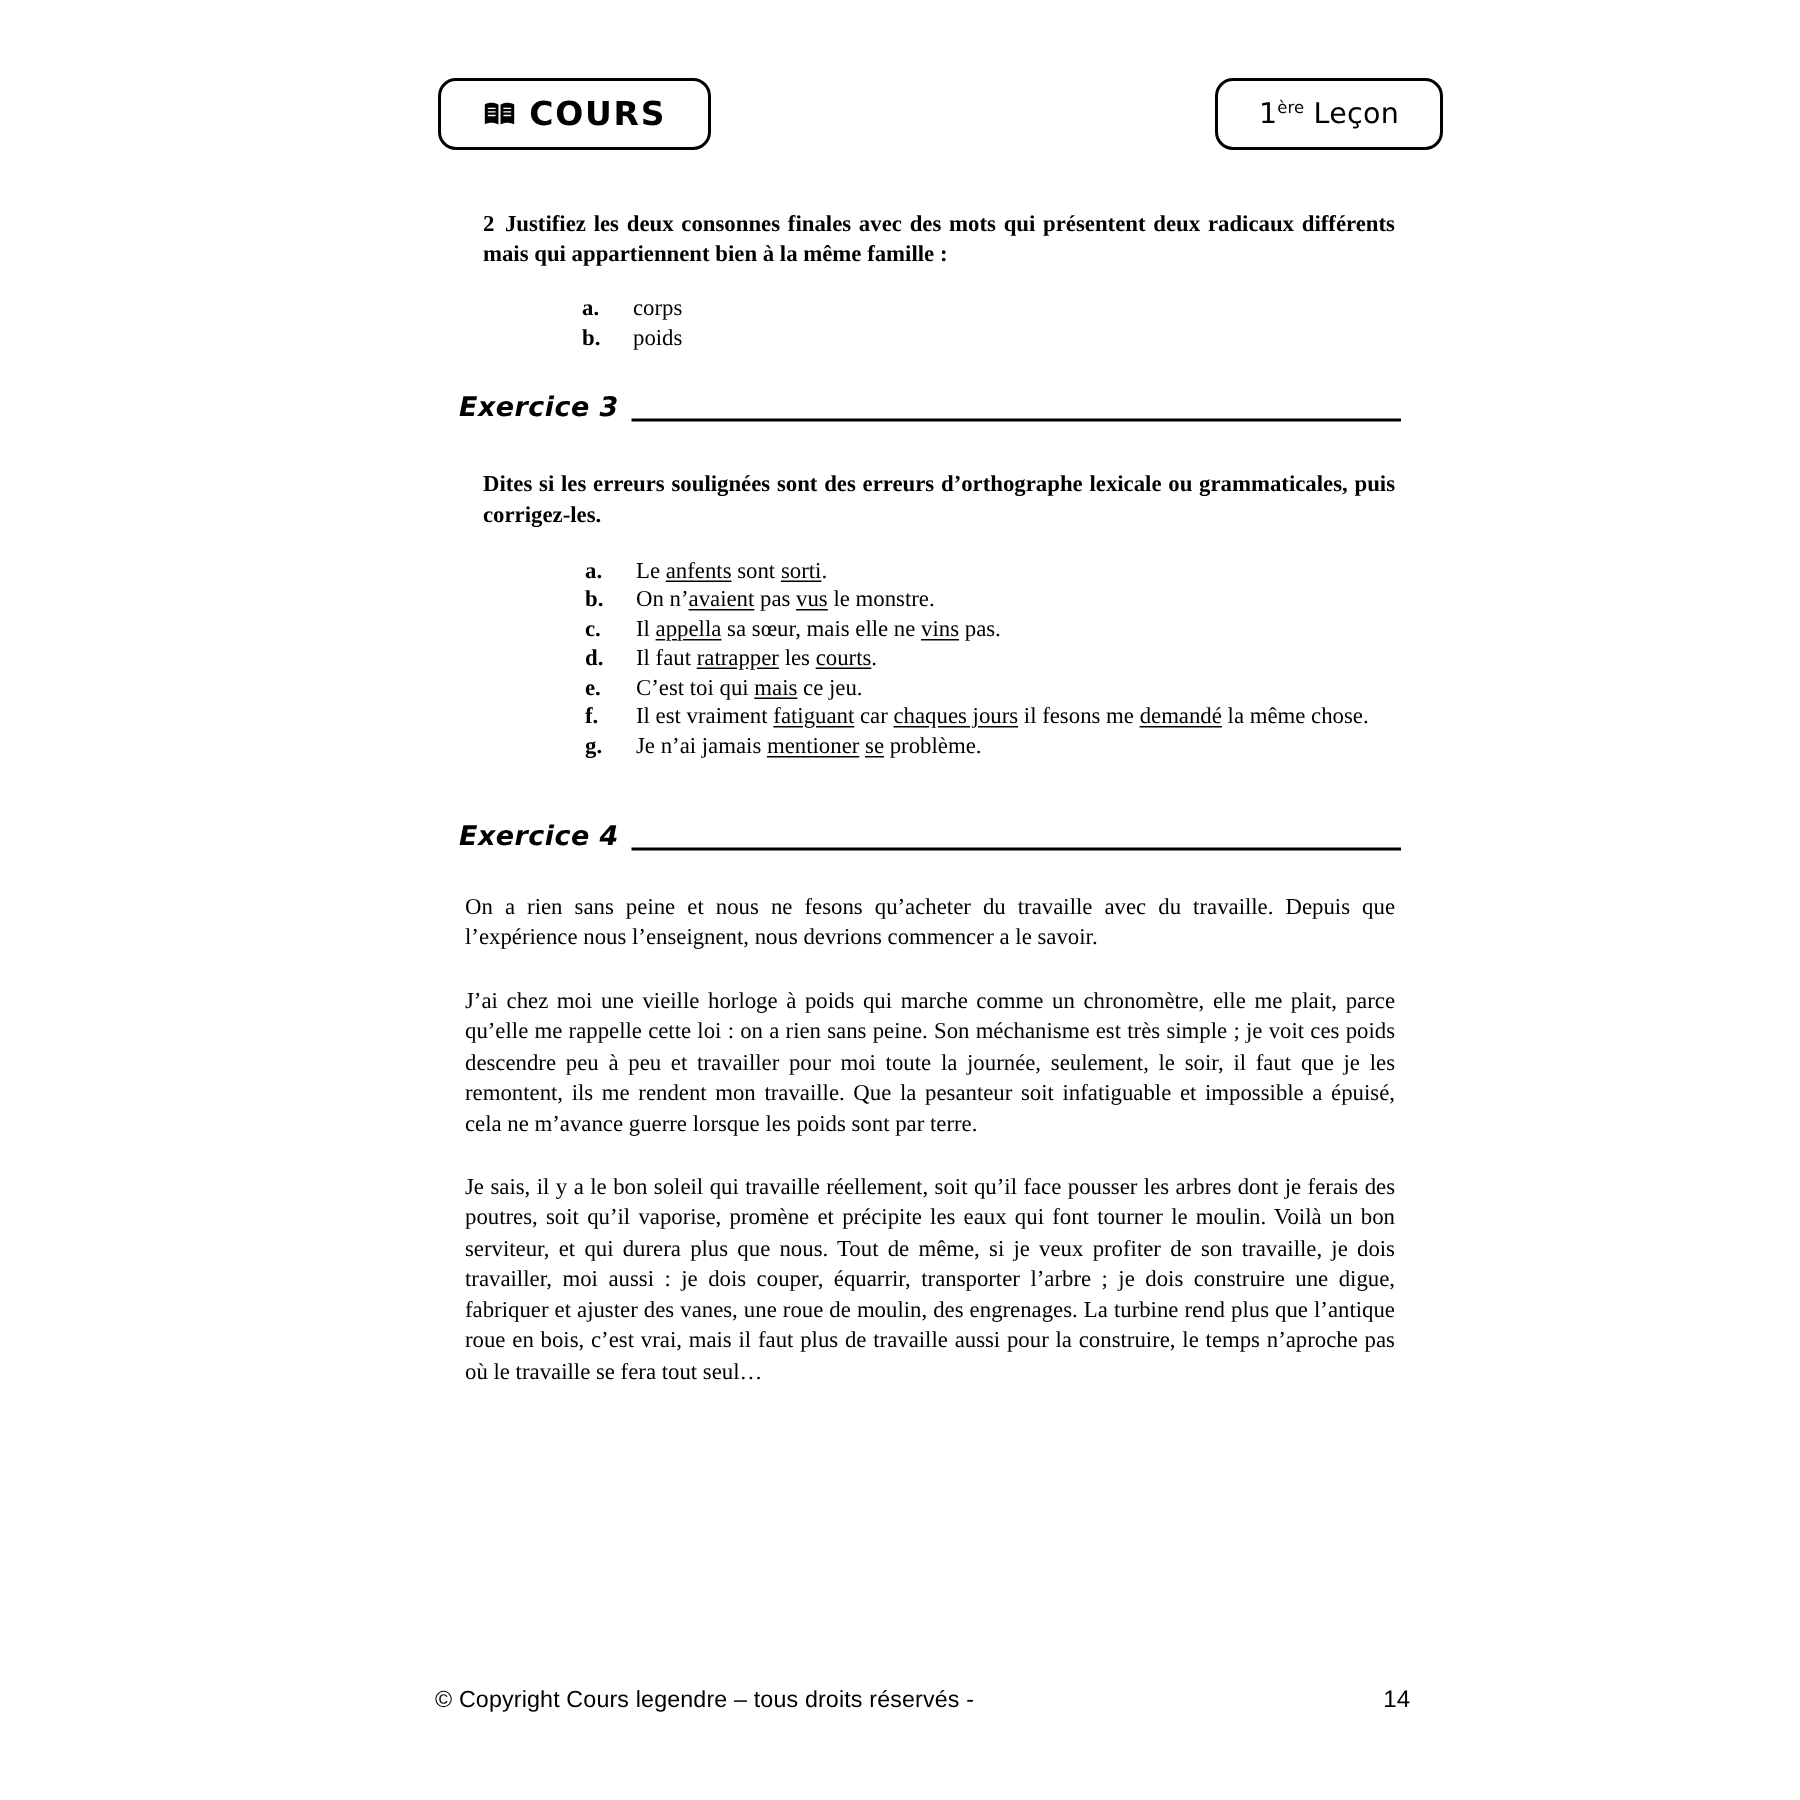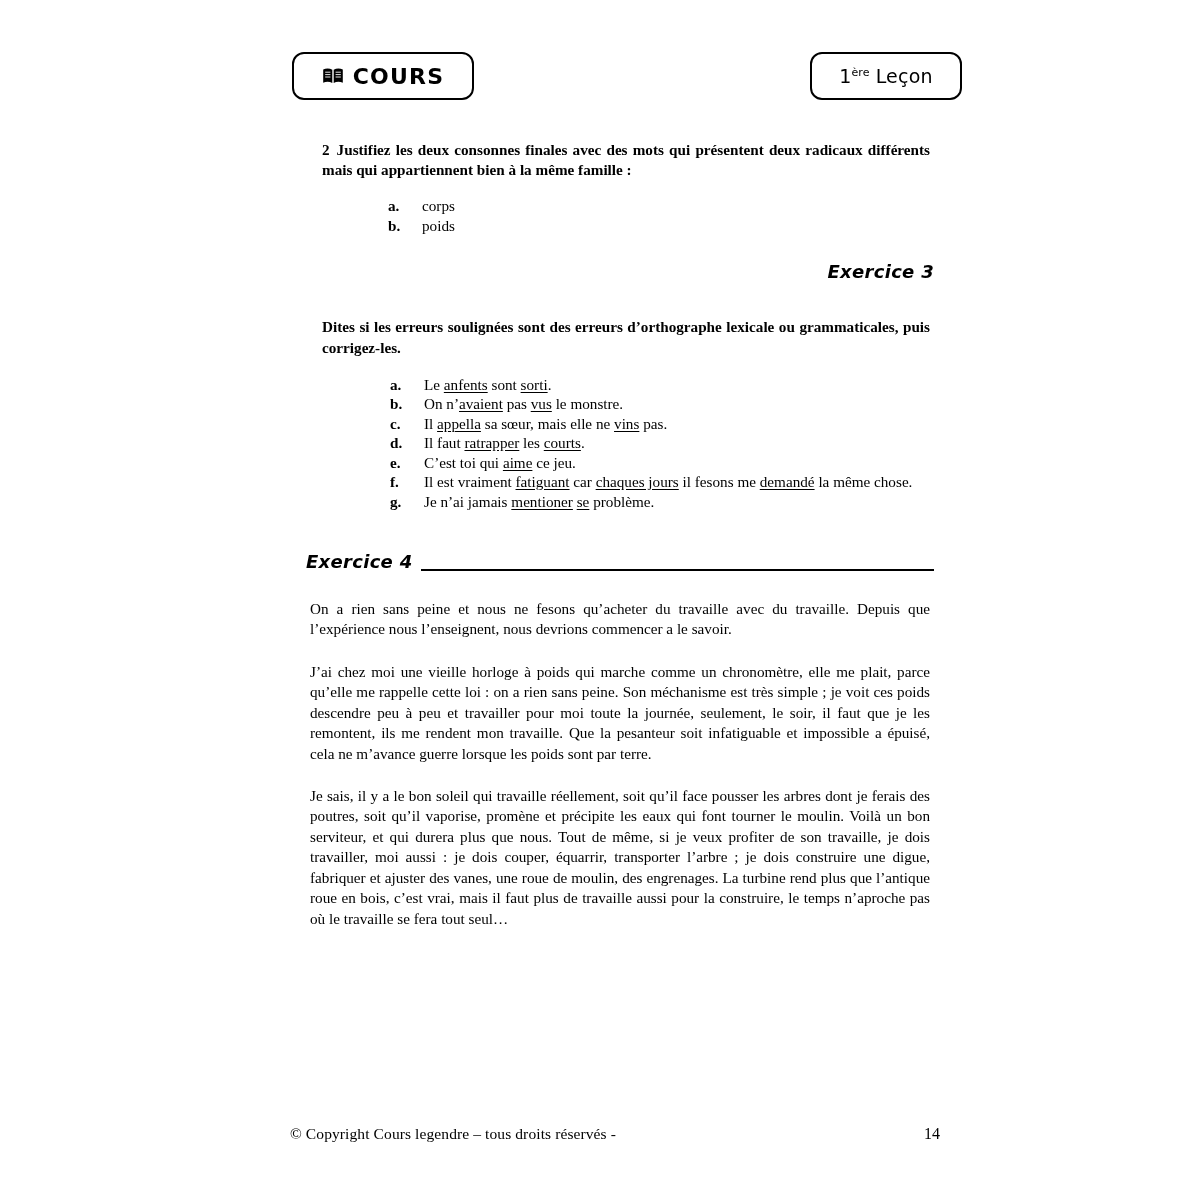--- a/index.html
+++ b/index.html
@@ -175,21 +175,21 @@
 
   
   .footer {
     position: absolute;
     left: 290px;
     top: 1125px;
     width: 650px;
     display: flex;
     justify-content: space-between;
     align-items: baseline;
-    font-family: Liberation Serif, serif;
+    font-family: Liberation Sans, sans-serif;
     font-size: 15.5px;
   }
   .footer .copy { letter-spacing: 0.1px; }
   .footer .pageno { font-size: 16px; }
 </style>
 </head>
 <body>
 
 <div class="page">
 
@@ -225,33 +225,33 @@
       <li>
         <span class="marker">a.</span>
         <span>corps</span>
       </li>
       <li>
         <span class="marker">b.</span>
         <span>poids</span>
       </li>
     </ol>
 
-    <div class="exercise-head" style="margin-top:28px;flex-direction:column;">
+    <div class="exercise-head" style="margin-top:28px;">
       <span class="ex-label">Exercice 3</span>
       <span class="ex-rule"></span>
     </div>
 
     <p class="instr" style="margin-top:30px;margin-left:32px;width:608px;">Dites si les erreurs soulignées sont des erreurs d’orthographe lexicale ou grammaticales, puis corrigez-les.</p>
 
     <ol class="letters serif-items" style="margin-top:17px;margin-left:100px;width:540px;">
       <li><span class="marker">a.</span><span class="li-body"><span>Le </span><span class="u">anfents</span><span> sont </span><span class="u">sorti</span><span>.</span></span></li>
       <li><span class="marker">b.</span><span class="li-body"><span>On n’</span><span class="u">avaient</span><span> pas </span><span class="u">vus</span><span> le monstre.</span></span></li>
       <li><span class="marker">c.</span><span class="li-body"><span>Il </span><span class="u">appella</span><span> sa sœur, mais elle ne </span><span class="u">vins</span><span> pas.</span></span></li>
       <li><span class="marker">d.</span><span class="li-body"><span>Il faut </span><span class="u">ratrapper</span><span> les </span><span class="u">courts</span><span>.</span></span></li>
-      <li><span class="marker">e.</span><span class="li-body"><span>C’est toi qui </span><span class="u">aime</span><span> ce jeu.</span></span></li>
+      <li><span class="marker">e.</span><span class="li-body"><span>C’est toi qui </span><span class="u">mais</span><span> ce jeu.</span></span></li>
       <li><span class="marker">f.</span><span class="li-body"><span>Il est vraiment </span><span class="u">fatiguant</span><span> car </span><span class="u">chaques jours</span><span> il fesons me </span><span class="u">demandé</span><span> la même chose.</span></span></li>
       <li><span class="marker">g.</span><span class="li-body"><span>Je n’ai jamais </span><span class="u">mentioner</span><span> </span><span class="u">se</span><span> problème.</span></span></li>
     </ol>
 
     <div class="exercise-head" style="margin-top:42px;">
       <span class="ex-label">Exercice 4</span>
       <span class="ex-rule"></span>
     </div>
 
 

